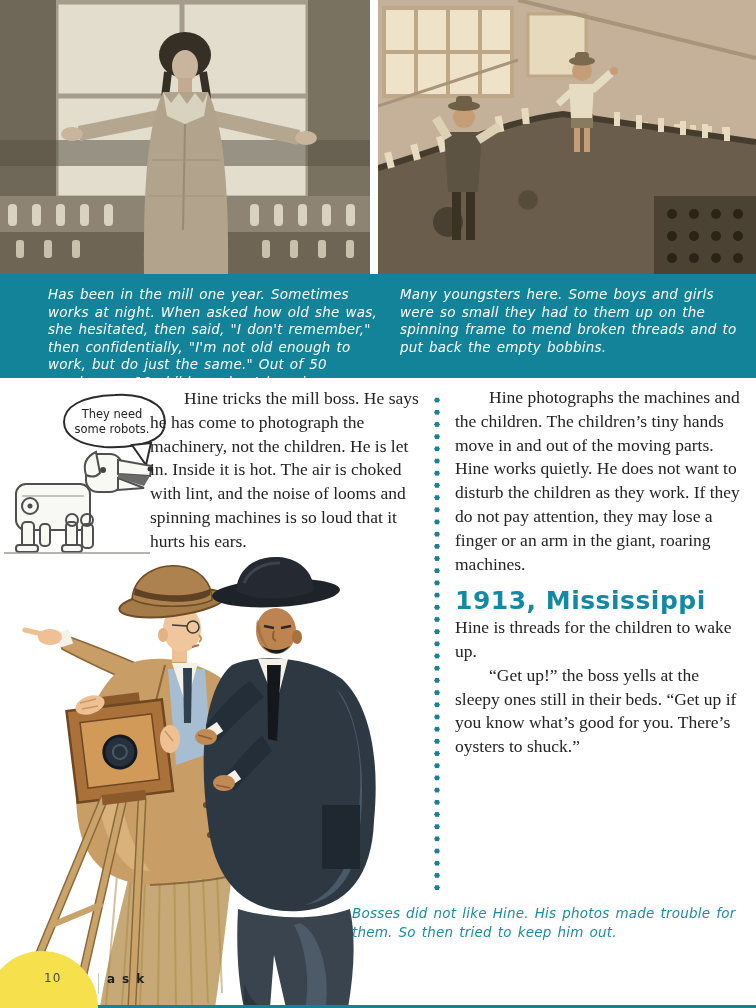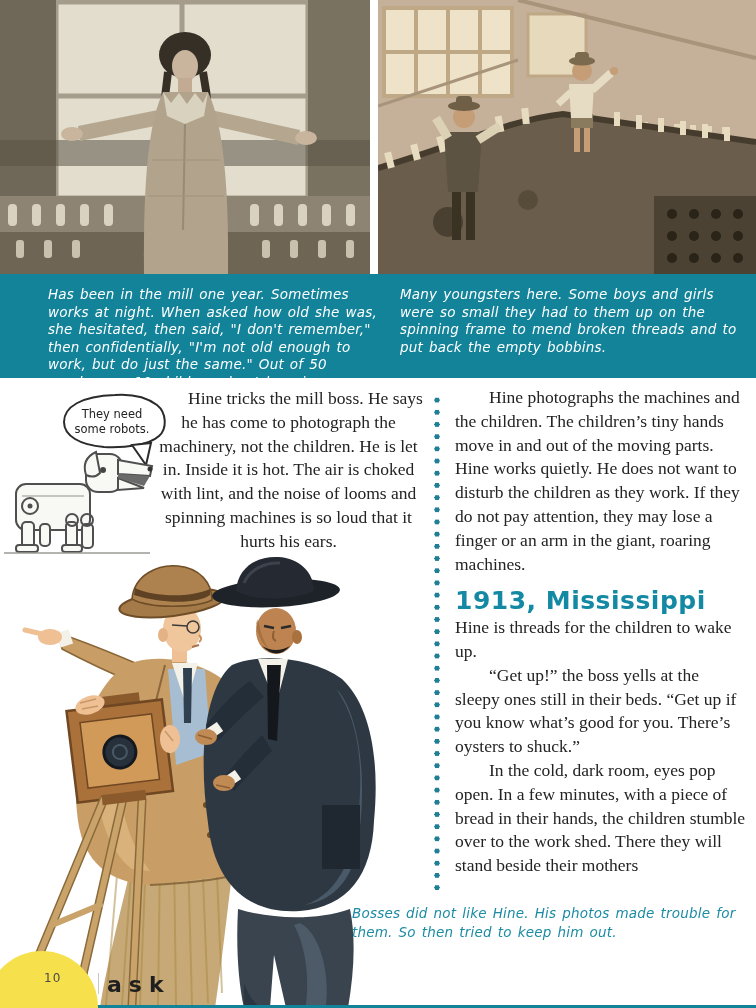--- a/index.html
+++ b/index.html
@@ -14,21 +14,21 @@
 
   
   .teal-band{left:0;top:274px;width:756px;height:104px;background:#13839A;}
   .photo-caption{color:#fff;font:italic 13.5px/17.6px "DejaVu Sans",sans-serif;
                  letter-spacing:.2px;word-spacing:1.5px;}
   .caption-left{left:48px;top:286px;width:330px;}
   .caption-right{left:400px;top:286px;width:346px;}
 
   
   .body-text{font-size:17.5px;line-height:23.8px;color:#232323;}
-  .col-left{left:150px;top:387px;width:277px;text-align:center;}
+  .col-left{left:150px;top:387px;width:277px;}
   .col-right{left:455px;top:373px;width:292px;margin-top:13px;}
   .col-right p,.col-left p{margin:0;}
   .indent{text-indent:34px;}
   .section-heading{margin:13px 0 3px 0;font-family:"DejaVu Sans",sans-serif;
                    font-weight:bold;font-size:25px;color:#1489A4;letter-spacing:.5px;}
 
   
   .dotted-divider{left:432px;top:394px;width:10px;height:498px;
     background-image:radial-gradient(circle,#1E7F96 0 2.6px,rgba(0,0,0,0) 2.7px);
     background-size:10px 12.2px;}
@@ -44,21 +44,21 @@
   
   .illus-caption{left:352px;top:904px;width:400px;color:#1B8BA3;
     font:italic 13.5px/19px "DejaVu Sans",sans-serif;letter-spacing:.2px;word-spacing:1.5px;}
 
   
   .page-circle{left:-14px;top:951px;width:112px;height:112px;border-radius:50%;
                background:#F6E14D;z-index:5;}
   .page-number{left:44px;top:971px;font-family:"DejaVu Sans",sans-serif;font-size:12px;
                color:#4a4a4a;letter-spacing:1px;z-index:6;}
   .footer-divider{left:98px;top:973px;width:1px;height:21px;background:#c8c8c4;z-index:6;}
-  .magazine-name{left:107px;top:972px;font-family:"DejaVu Sans",sans-serif;font-size:22px;
+  .magazine-name{left:107px;top:972px;font-family:"DejaVu Sans",sans-serif;font-size:12px;
                  font-weight:bold;letter-spacing:7px;color:#1f1f1f;z-index:6;}
   .bottom-strip{left:0;top:1005px;width:756px;height:3px;background:#13839A;z-index:4;}
 </style>
 </head>
 <body>
 
 <div class="page">
 
   <div class="abs photo-left">
     <svg viewBox="0 0 370 274" width="370" height="274" preserveAspectRatio="none">
@@ -354,21 +354,20 @@
     <p class="indent">Hine tricks the mill boss. He says he has come to photograph the machinery, not the children. He is let in. Inside it is hot. The air is choked with lint, and the noise of looms and spinning machines is so loud that it hurts his ears.</p>
   </div>
 
   <div class="abs dotted-divider"></div>
 
   <div class="abs body-text col-right">
     <p class="indent">Hine photographs the machines and the children. The children’s tiny hands move in and out of the moving parts. Hine works quietly. He does not want to disturb the children as they work. If they do not pay attention, they may lose a finger or an arm in the giant, roaring machines.</p>
     <h2 class="section-heading">1913, Mississippi</h2>
     <p>Hine is threads for the children to wake up.</p>
     <p class="indent">“Get up!” the boss yells at the sleepy ones still in their beds. “Get up if you know what’s good for you. There’s oysters to shuck.”</p>
-    <p class="indent">In the cold, dark room, eyes pop open. In a few minutes, with a piece of bread in their hands, the children stumble over to the work shed. There they will stand beside their mothers</p>
   </div>
 
   <div class="abs illus-caption">Bosses did not like Hine. His photos made trouble for them. So then tried to keep him out.</div>
 
   <div class="abs page-circle"></div>
   <div class="abs page-number">10</div>
   <div class="abs footer-divider"></div>
   <div class="abs magazine-name">ask</div>
   <div class="abs bottom-strip"></div>
 

